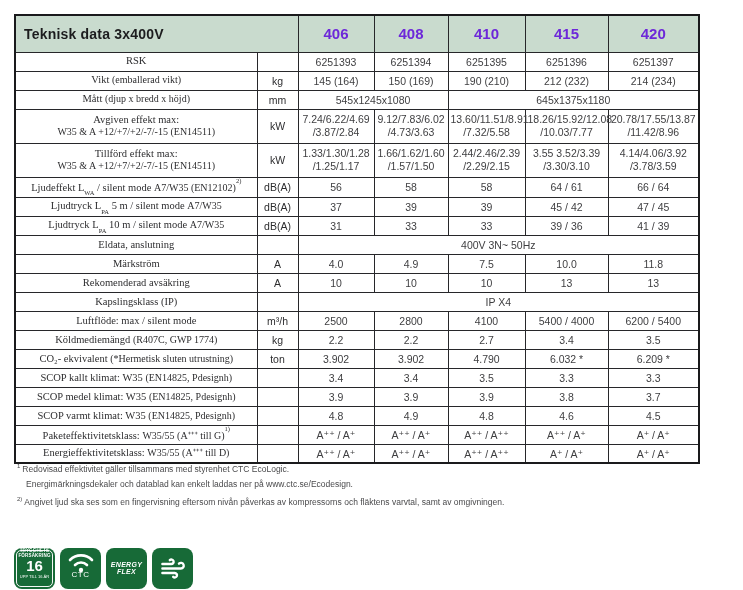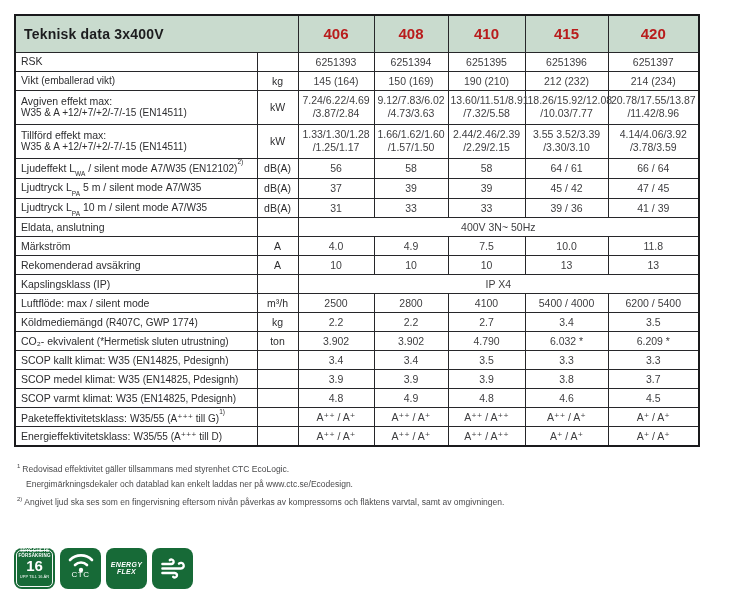--- a/index.html
+++ b/index.html
@@ -7,24 +7,24 @@
   body { background:#ffffff; font-family:"Liberation Sans","DejaVu Sans",sans-serif; position:relative; overflow:hidden; }
 
   table.tech {
     position:absolute; left:14px; top:14px; width:684px;
     border-collapse:collapse; table-layout:fixed;
     border:2px solid #1a1a1c;
   }
   table.tech th, table.tech td { border:1px solid #27272a; }
   thead th { background:#c9dbce; border-bottom:2px solid #1a1a1c; height:37px; vertical-align:middle; }
   th.title { text-align:left; padding-left:8px; font-size:14px; font-weight:bold; color:#1c1c1e; letter-spacing:.2px; }
-  th.col   { text-align:center; font-size:15px; font-weight:bold; color:#b91c1c; }
+  th.col   { text-align:center; font-size:15px; font-weight:bold; color:#6d28d9; }
 
   td { font-size:10.5px; color:#2d2d2f; padding:2px 5px; height:19px; vertical-align:middle; }
-  td.lbl  { text-align:left; line-height:1.18; }
+  td.lbl  { text-align:center; line-height:1.18;font-family:Liberation Serif, serif; }
   td.unit { text-align:center; padding:2px 1px; }
   td.val  { text-align:center; color:#3e3e40; padding:2px 2px; }
   tr.r2 td { height:34px; }
   tr.r2 td.val div { line-height:1.28; }
 
   .sm { font-size:10px; color:#2d2d2f; }
   sub.ss { font-size:6.5px; position:relative; top:2px; }
   sup.ps { font-size:6.5px; position:relative; top:-3px; }
 
   .foot { position:absolute; left:17px; top:459px; font-size:8.5px; color:#4a4a4c; }
@@ -80,20 +80,26 @@
       <td class="val">6251397</td>
     </tr>
     <tr>
       <td class="lbl"><span>Vikt </span><span class="sm">(emballerad vikt)</span></td>
       <td class="unit">kg</td>
       <td class="val">145 (164)</td>
       <td class="val">150 (169)</td>
       <td class="val">190 (210)</td>
       <td class="val">212 (232)</td>
       <td class="val">214 (234)</td>
+    </tr>
+    <tr>
+      <td class="lbl"><span>Mått </span><span class="sm">(djup x bredd x höjd)</span></td>
+      <td class="unit">mm</td>
+      <td class="val" colspan="2">545x1245x1080</td>
+      <td class="val" colspan="3">645x1375x1180</td>
     </tr>
     <tr class="r2">
       <td class="lbl">
           <div>Avgiven effekt max:</div>
           <div class="sm">W35 &amp;  A +12/+7/+2/-7/-15 (EN14511)</div>
         </td>
       <td class="unit">kW</td>
       <td class="val">
           <div>7.24/6.22/4.69</div>
           <div>/3.87/2.84</div>

